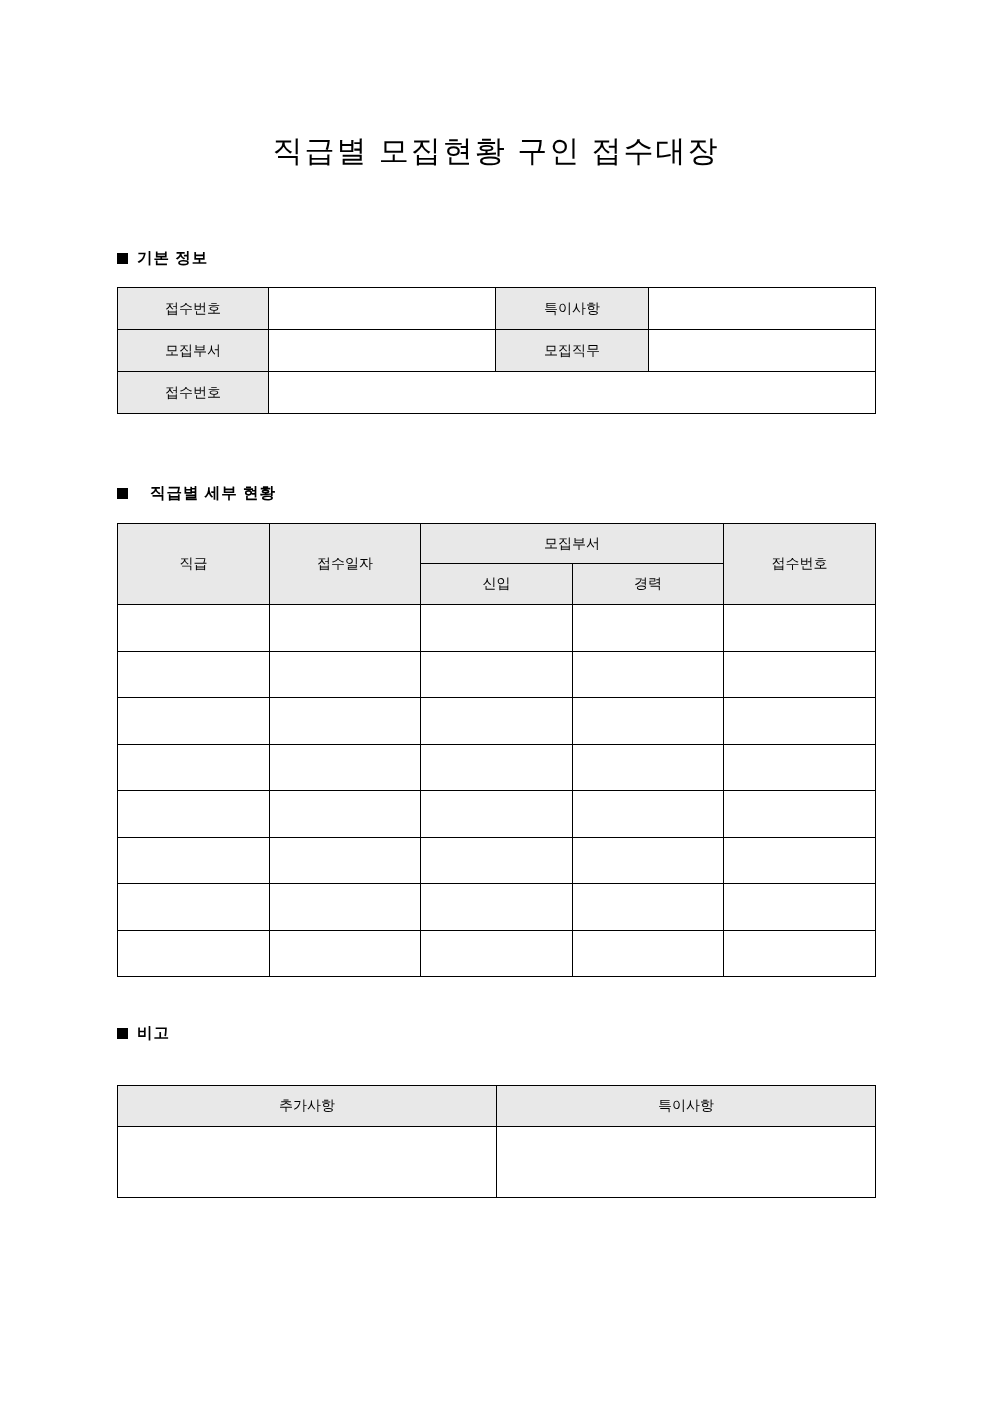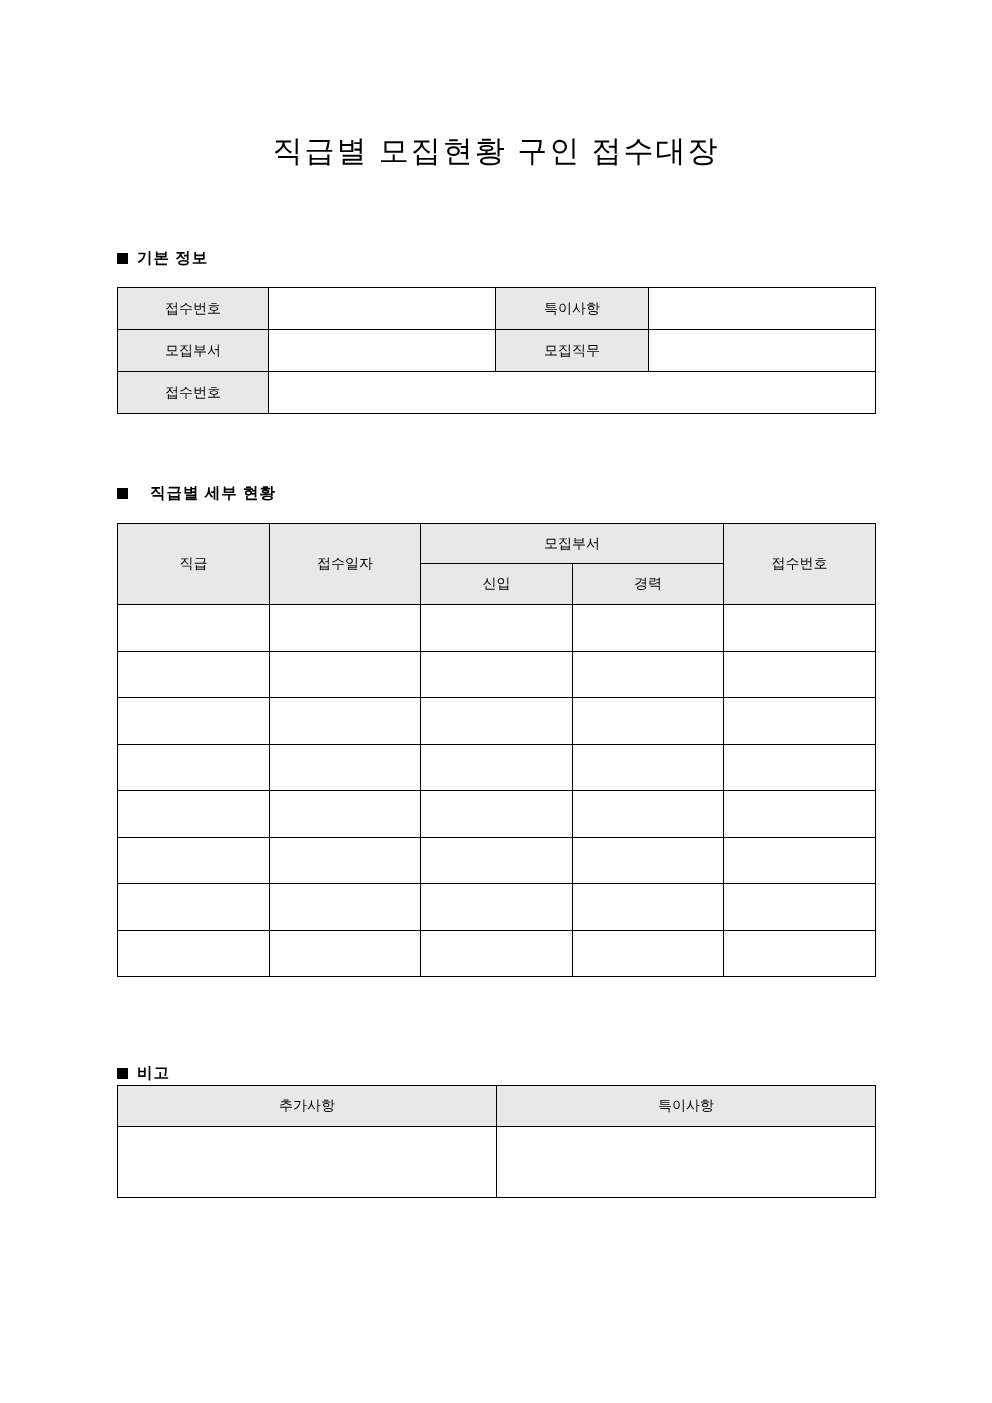--- a/index.html
+++ b/index.html
@@ -49,21 +49,21 @@
   }
   .bullet-square {
     display: inline-block;
     width: 11px;
     height: 11px;
     background: #000000;
     flex: 0 0 auto;
   }
   #heading-basic  { top: 248px; }
   #heading-detail { top: 483px; gap: 22px; }
-  #heading-remark { top: 1023px; margin-top: 40px; }
+  #heading-remark { top: 1023px; }
 
   
   .form-table {
     position: absolute;
     left: 117px;
     width: 758px;
     border-collapse: collapse;
     table-layout: fixed;
     font-size: 14px;
   }

